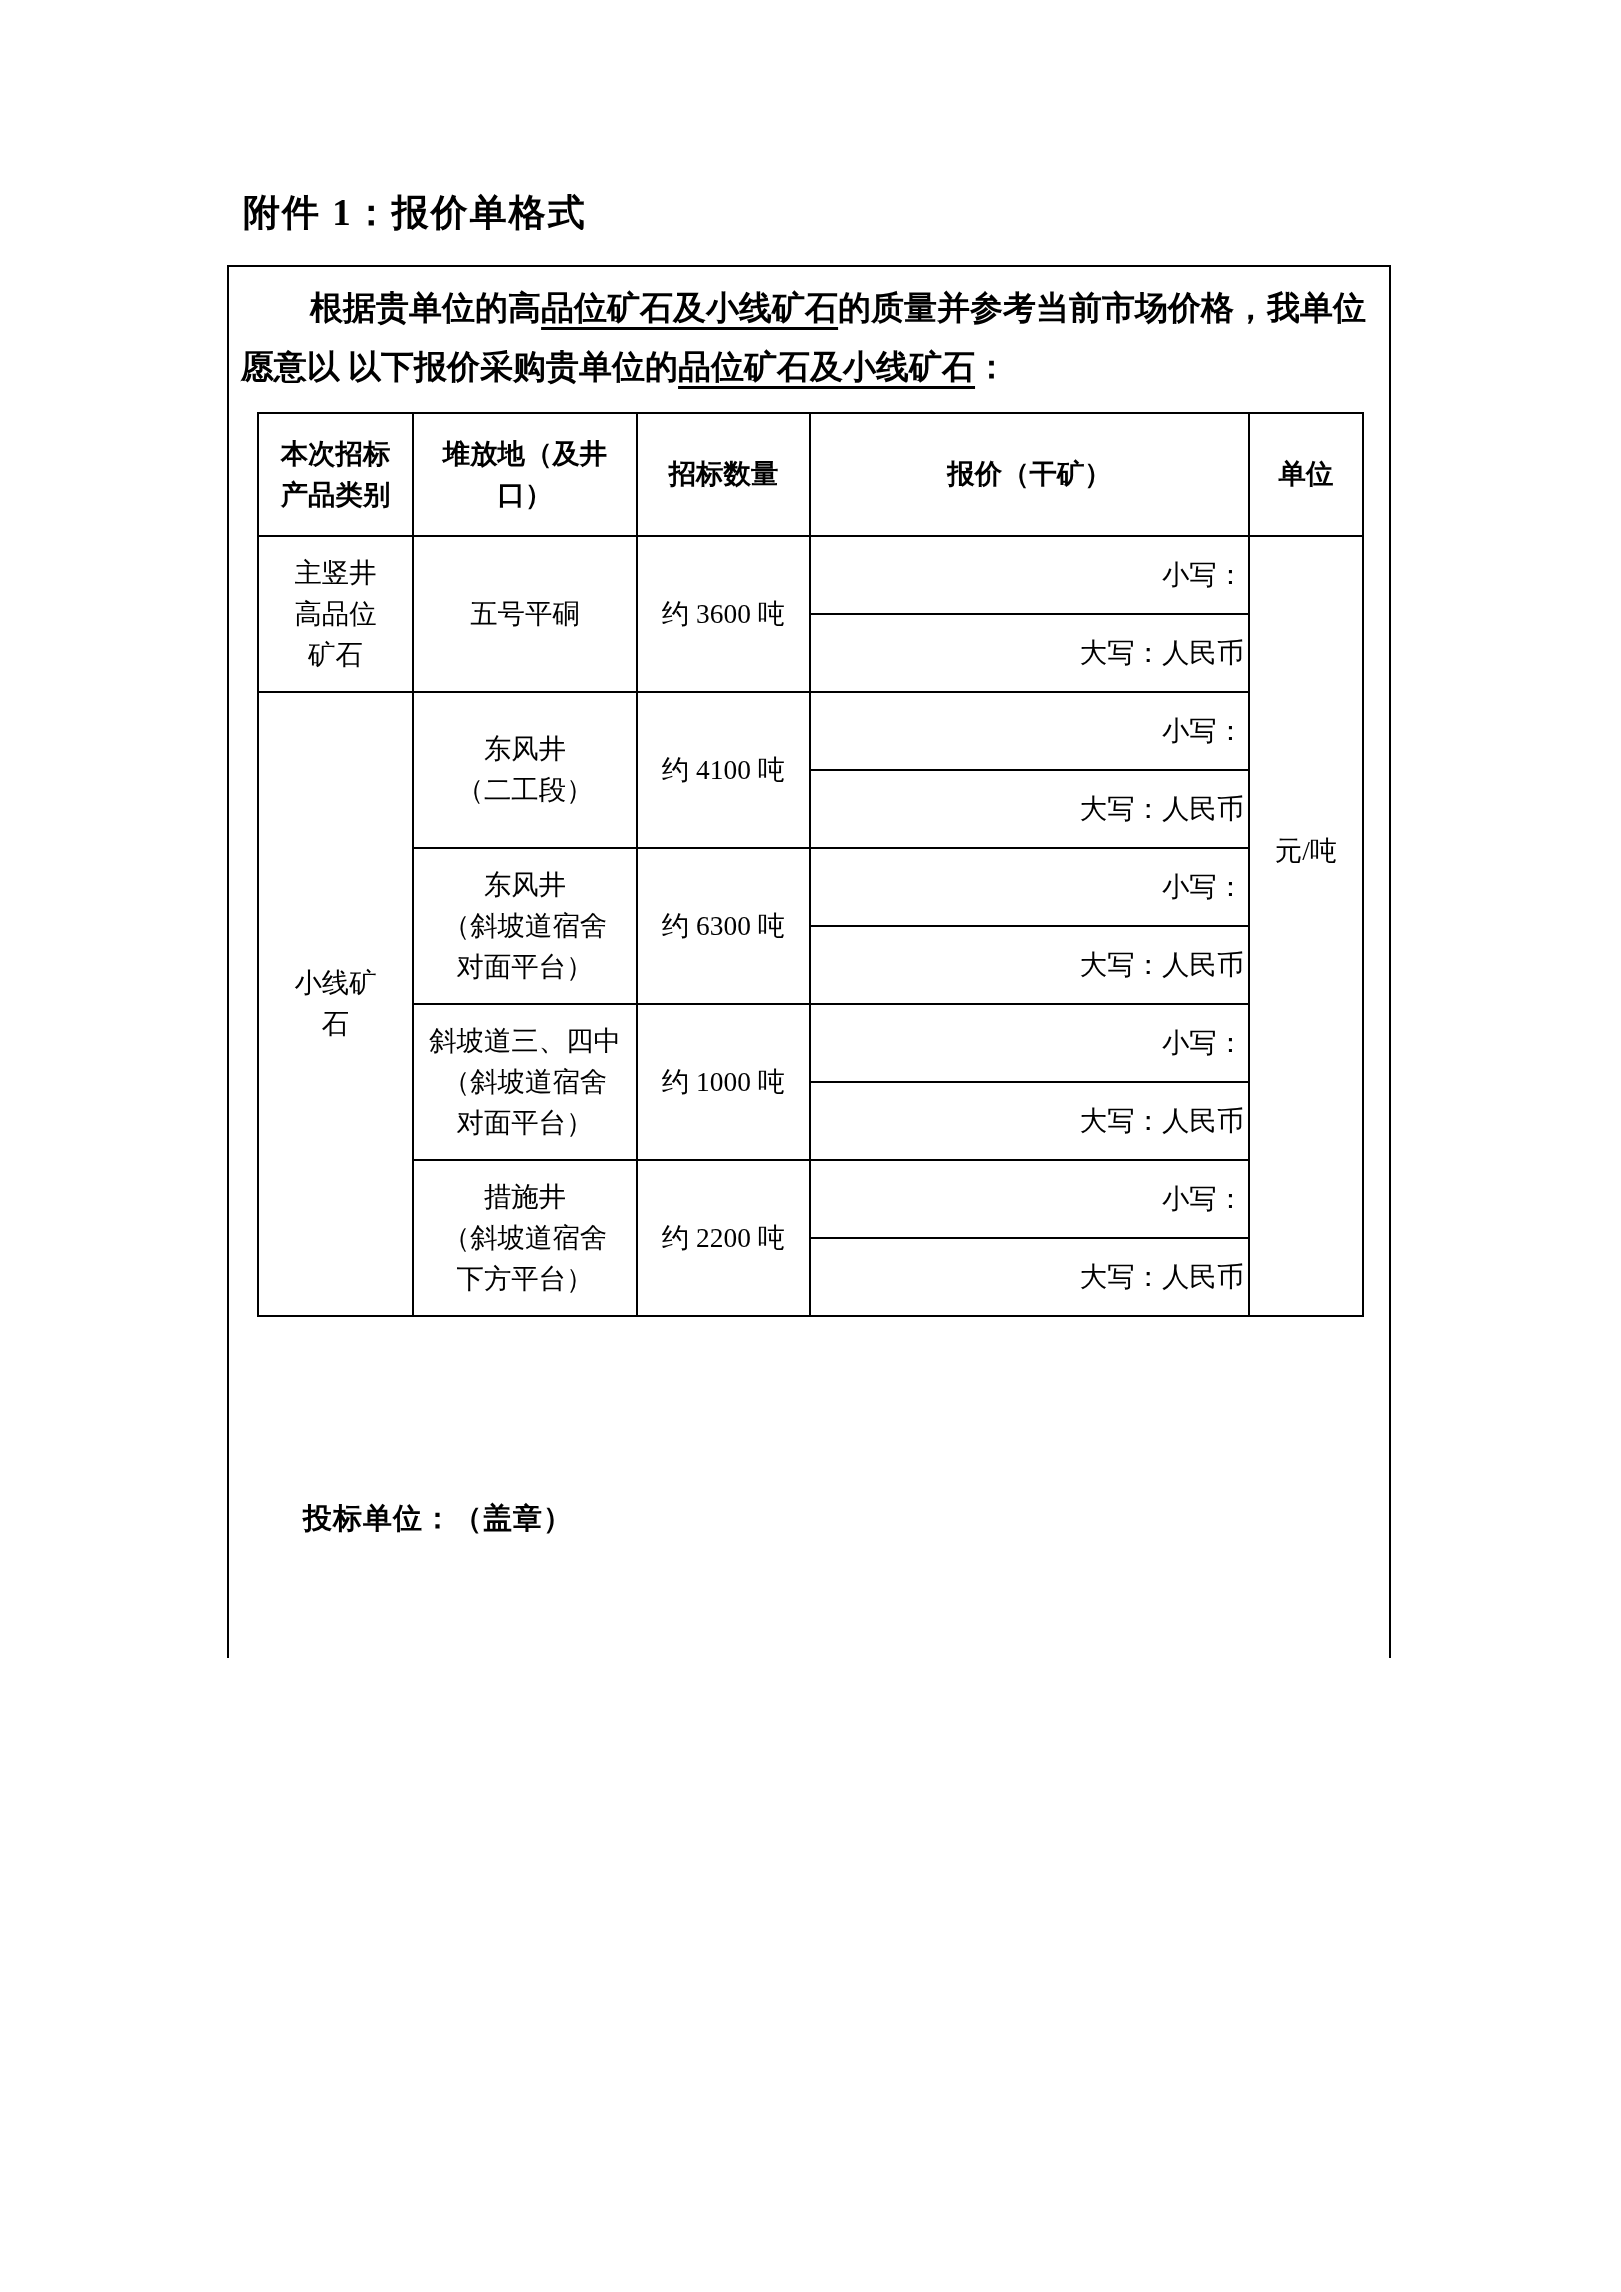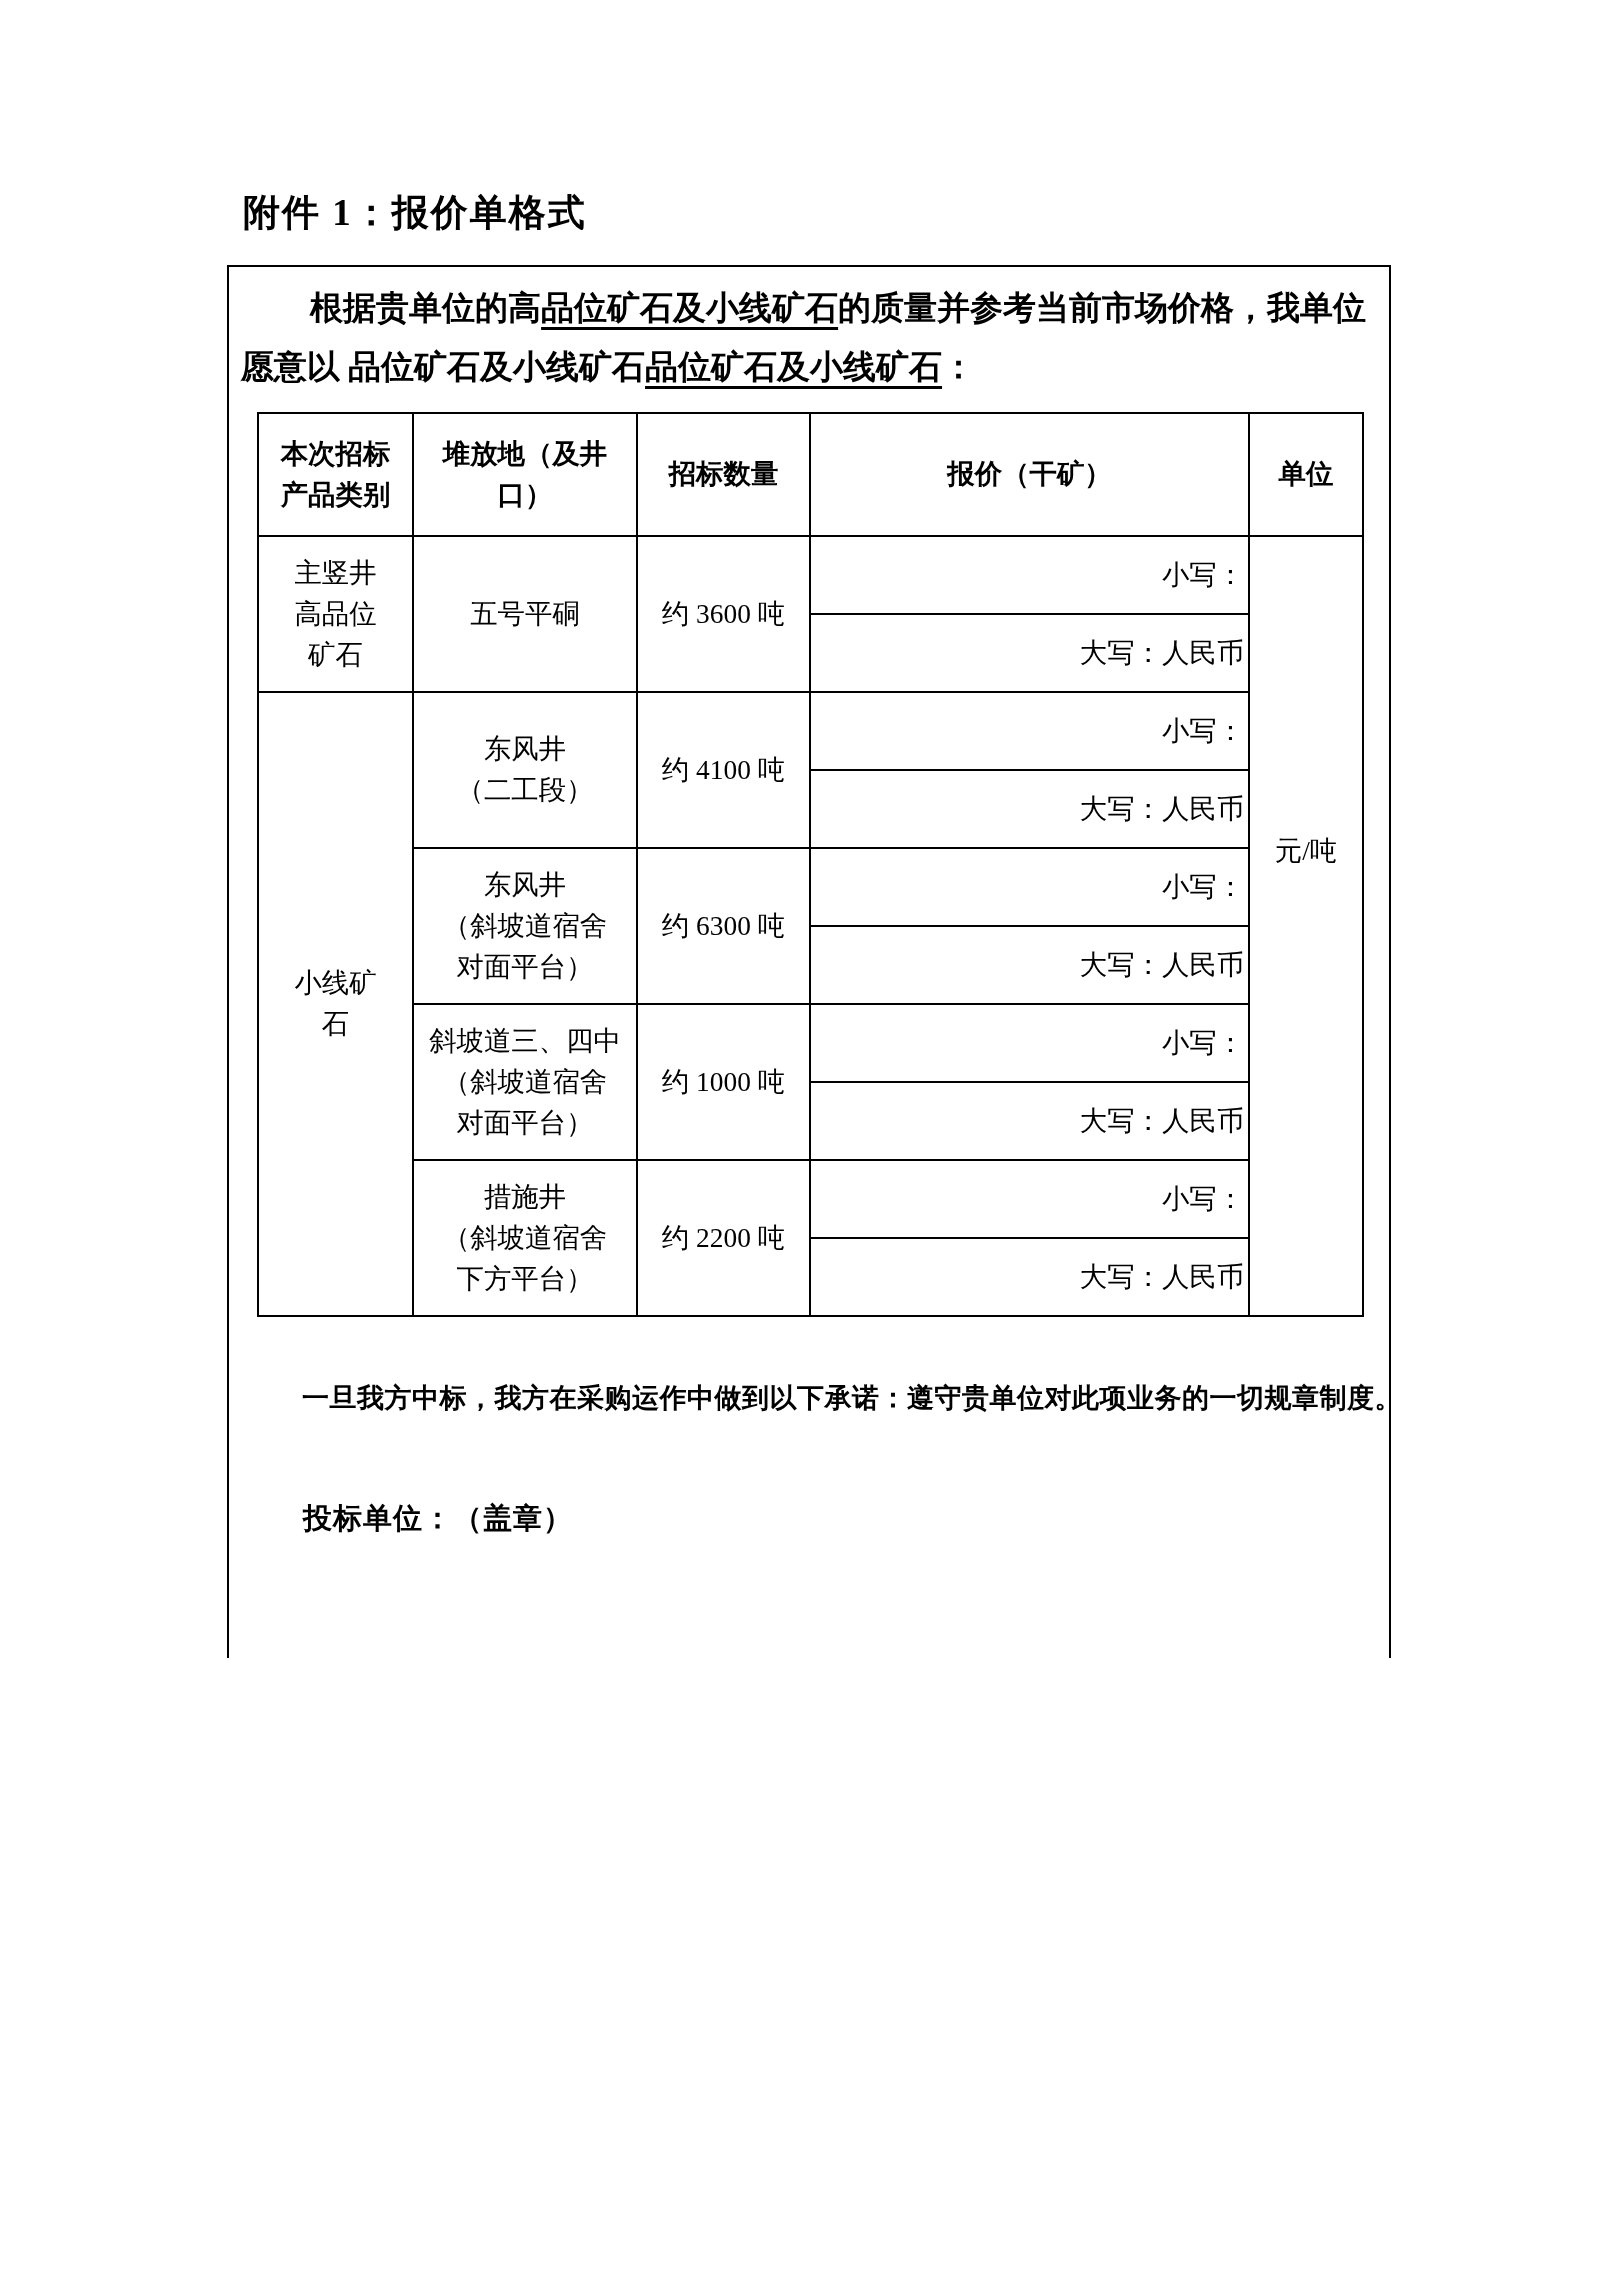--- a/index.html
+++ b/index.html
@@ -103,21 +103,21 @@
 </style>
 </head>
 <body>
 
 <div class="page">
 
   <h1 class="title">附件 1：报价单格式</h1>
 
   <div class="box">
 
-    <p class="intro"><span>根据贵单位的高</span><span class="u">品位矿石及小线矿石</span><span>的质量并参考当前市场价格，我单位</span><br><span class="line2"><span>愿意以 品位矿石及小线矿石</span><span class="u">品位矿石及小线矿石</span><span>：</span></span></p>
+    <p class="intro"><span>根据贵单位的高</span><span class="u">品位矿石及小线矿石</span><span>的质量并参考当前市场价格，我单位</span><br><span class="line2"><span>愿意以 以下报价采购贵单位的</span><span class="u">品位矿石及小线矿石</span><span>：</span></span></p>
 
     <table class="quote-table">
       <colgroup>
         <col style="width:155px">
         <col style="width:224px">
         <col style="width:173px">
         <col style="width:439px">
         <col style="width:114px">
       </colgroup>
       <tbody>
@@ -179,21 +179,20 @@
 下方平台）</td>
         <td rowspan="2">约 2200 吨</td>
         <td class="price">小写：</td>
       </tr>
       <tr class="brow">
         <td class="price">大写：人民币</td>
       </tr>
     </tbody>
       </table>
 
-    <p class="commitment">一旦我方中标，我方在采购运作中做到以下承诺：遵守贵单位对此项业务的一切规章制度。</p>
 
     <p class="flabel bidder">投标单位：（盖章）</p>
     <p class="flabel address">单位地址：</p>
     <p class="flabel legal">法人代表：</p>
     <p class="flabel phone">电 话：</p>
 
   </div>
 
 
 </div>

